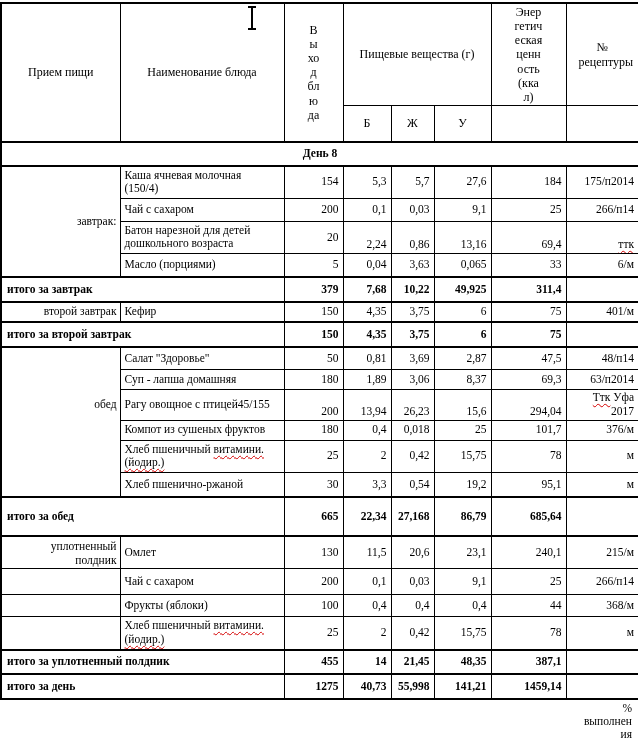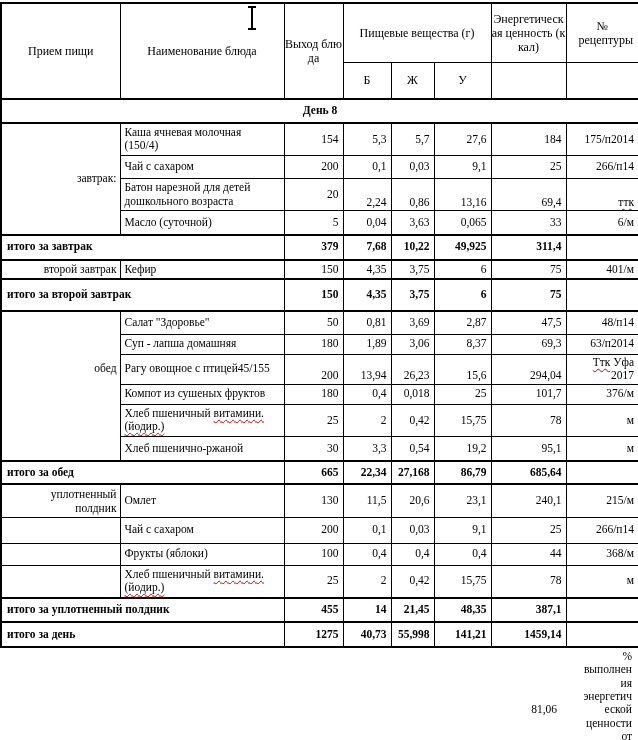--- a/index.html
+++ b/index.html
@@ -11,21 +11,21 @@
 
   table.menu {
     border-collapse:collapse; table-layout:fixed; width:637px;
     border:2px solid #000; margin-top:2px;
   }
   th, td {
     border:1px solid #000; font-size:11.5px; font-weight:normal;
     padding:1px 3px; vertical-align:middle; overflow:hidden; line-height:1.18;
   }
   th { text-align:center; font-size:12px; }
-  th.brk { word-break:break-all; padding:1px 0;margin-top:14px; }
+  th.brk { word-break:break-all; padding:1px 22px;margin-top:14px; }
   th.recipe-h { padding:15px 12px; }
   td.left { text-align:left; padding:2px 10px 2px 4px; }
   td.num { text-align:right; padding-right:4px; }
   td.meal { text-align:right; padding-left:5px; }
   .meal-top { vertical-align:top; padding-top:3px; }
   .meal-pad { vertical-align:top; padding-top:50px; }
   .vbottom { vertical-align:bottom; }
   tr.total td { font-weight:bold; border-top-width:2px; border-bottom-width:2px; }
   tr.total td.left { padding-left:5px; }
   tr.day td { font-weight:bold; text-align:center; border-top-width:2px; border-bottom-width:2px; }
@@ -105,21 +105,21 @@
         <tr style="height: 26px;">
           <td class="left">Батон нарезной для детей дошкольного возраста</td>
           <td class="num">20</td>
           <td class="num vbottom">2,24</td>
           <td class="num vbottom">0,86</td>
           <td class="num vbottom">13,16</td>
           <td class="num vbottom">69,4</td>
           <td class="num vbottom"><span class="wavy">ттк</span></td>
         </tr>
         <tr style="height: 24px;">
-          <td class="left">Масло (суточной)</td>
+          <td class="left">Масло (порциями)</td>
           <td class="num">5</td>
           <td class="num">0,04</td>
           <td class="num">3,63</td>
           <td class="num">0,065</td>
           <td class="num">33</td>
           <td class="num">6/м</td>
         </tr>
         <tr class="total" style="height: 25px;">
           <td colspan="2" class="left">итого за завтрак</td>
           <td class="num">379</td>
@@ -132,21 +132,21 @@
         <tr style="height: 19px;">
           <td class="meal">второй завтрак</td>
           <td class="left">Кефир</td>
           <td class="num">150</td>
           <td class="num">4,35</td>
           <td class="num">3,75</td>
           <td class="num">6</td>
           <td class="num">75</td>
           <td class="num">401/м</td>
         </tr>
-        <tr class="total" style="height: 32px;">
+        <tr class="total" style="height: 25px;">
           <td colspan="2" class="left">итого за второй завтрак</td>
           <td class="num">150</td>
           <td class="num">4,35</td>
           <td class="num">3,75</td>
           <td class="num">6</td>
           <td class="num">75</td>
           <td></td>
         </tr>
         <tr style="height: 23px;">
           <td rowspan="6" class="meal meal-pad">обед</td>
@@ -196,21 +196,21 @@
         </tr>
         <tr style="height: 25px;">
           <td class="left">Хлеб пшенично-ржаной</td>
           <td class="num">30</td>
           <td class="num">3,3</td>
           <td class="num">0,54</td>
           <td class="num">19,2</td>
           <td class="num">95,1</td>
           <td class="num">м</td>
         </tr>
-        <tr class="total" style="height: 23px;">
+        <tr class="total" style="height: 39px;">
           <td colspan="2" class="left">итого за обед</td>
           <td class="num">665</td>
           <td class="num">22,34</td>
           <td class="num">27,168</td>
           <td class="num">86,79</td>
           <td class="num">685,64</td>
           <td></td>
         </tr>
         <tr style="height: 29px;">
           <td class="meal meal-top">уплотненный полдник</td>

